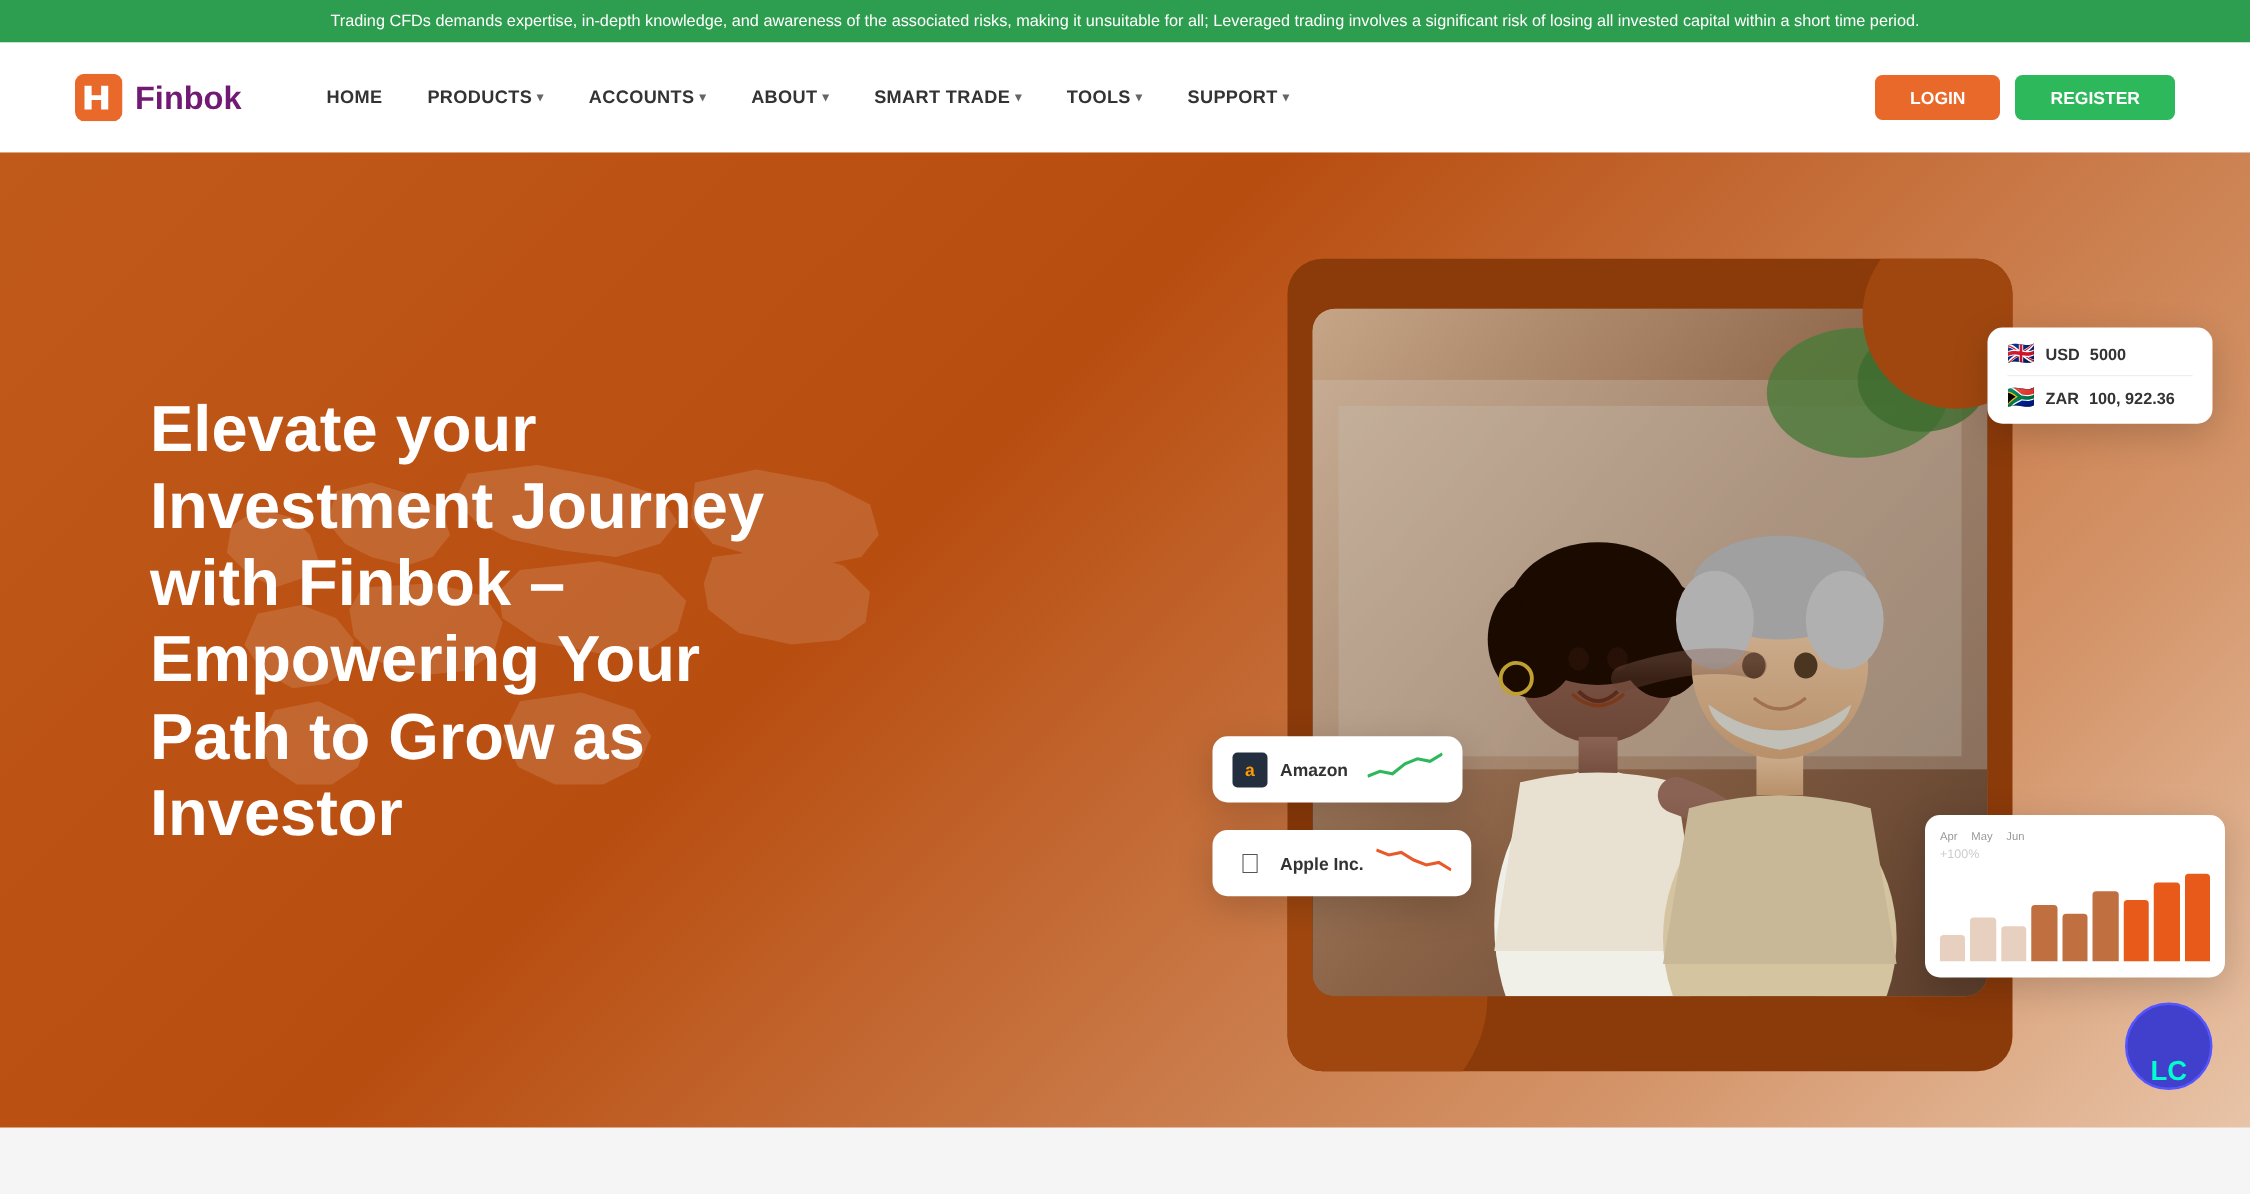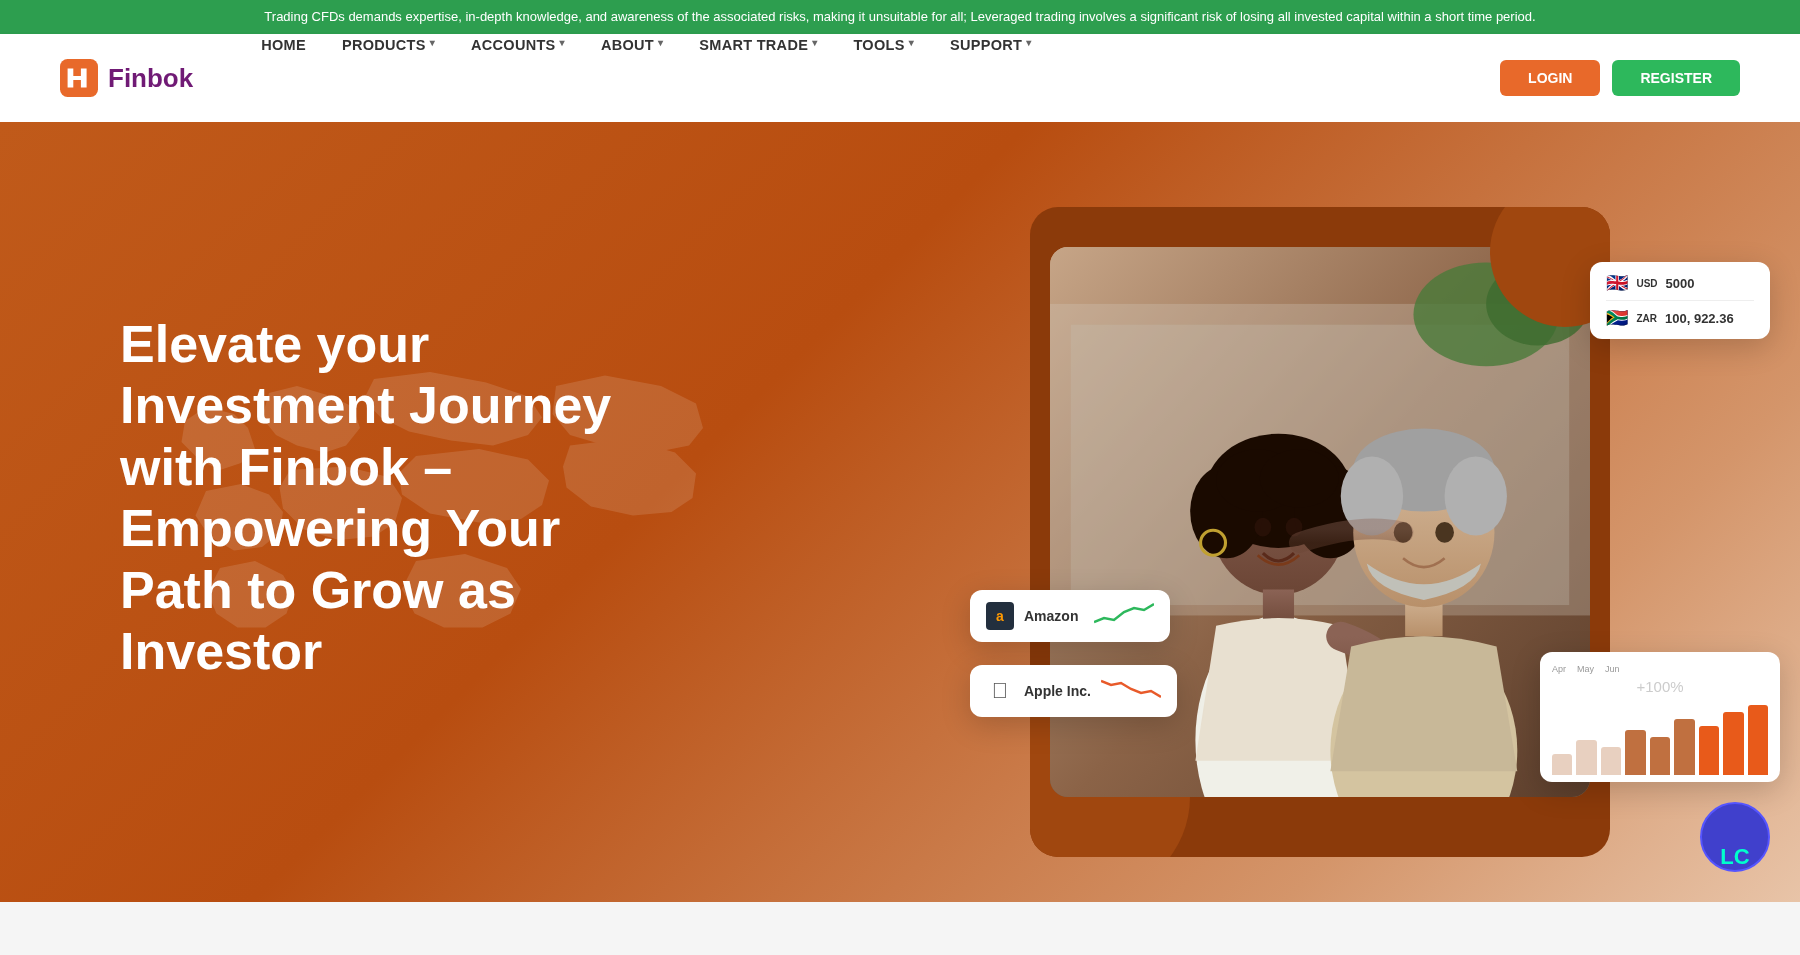--- a/index.html
+++ b/index.html
@@ -41,21 +41,21 @@
       color: #701a75;
     }
     .nav-links {
       display: flex;
       align-items: center;
       gap: 0;
       flex: 1;
     }
     .nav-item {
       display: flex;
-      align-items: flex-start;
+      align-items: center;
       gap: 4px;
       padding: 0 18px;
       height: 83px;
       font-size: 14.5px;
       font-weight: 600;
       color: #333;
       cursor: pointer;
       letter-spacing: 0.3px;
       white-space: nowrap;
     }
@@ -219,21 +219,21 @@
       align-items: center;
       gap: 8px;
       font-size: 13px;
     }
     .flag {
       font-size: 18px;
     }
     .currency-label {
       font-weight: 600;
       color: #333;
-      font-size: 10px;
+      font-size: 13px;
     }
     .currency-value {
       font-weight: 700;
       color: #333;
       font-size: 13px;
       margin-left: auto;
     }
 
     .float-card-amazon {
       bottom: 260px;
@@ -531,21 +531,21 @@
         </svg>
       </div>
     </div>
 
     <div class="float-card-chart">
       <div style="display:flex; gap:3px; font-size:9px; color:#999; margin-bottom:4px;">
         <span>Apr</span>
           <span style="margin-left:8px">May</span>
           <span style="margin-left:8px">Jun</span>
       </div>
-      <div style="display:flex; gap:4px; font-size:15px; color:#ccc; margin-bottom:2px; justify-content:center;">
+      <div style="display:flex; gap:4px; font-size:10px; color:#ccc; margin-bottom:2px; justify-content:flex-start;">
         <span>+100%</span>
       </div>
       <div class="chart-bar-container">
         <div class="chart-bar" style="height:30%; background:#e8d0c0;"></div>
         <div class="chart-bar" style="height:50%; background:#e8d0c0;"></div>
         <div class="chart-bar" style="height:40%; background:#e8d0c0;"></div>
         <div class="chart-bar" style="height:65%; background:#c07040;"></div>
         <div class="chart-bar" style="height:55%; background:#c07040;"></div>
         <div class="chart-bar" style="height:80%; background:#c07040;"></div>
         <div class="chart-bar" style="height:70%; background:#e85a1a;"></div>

